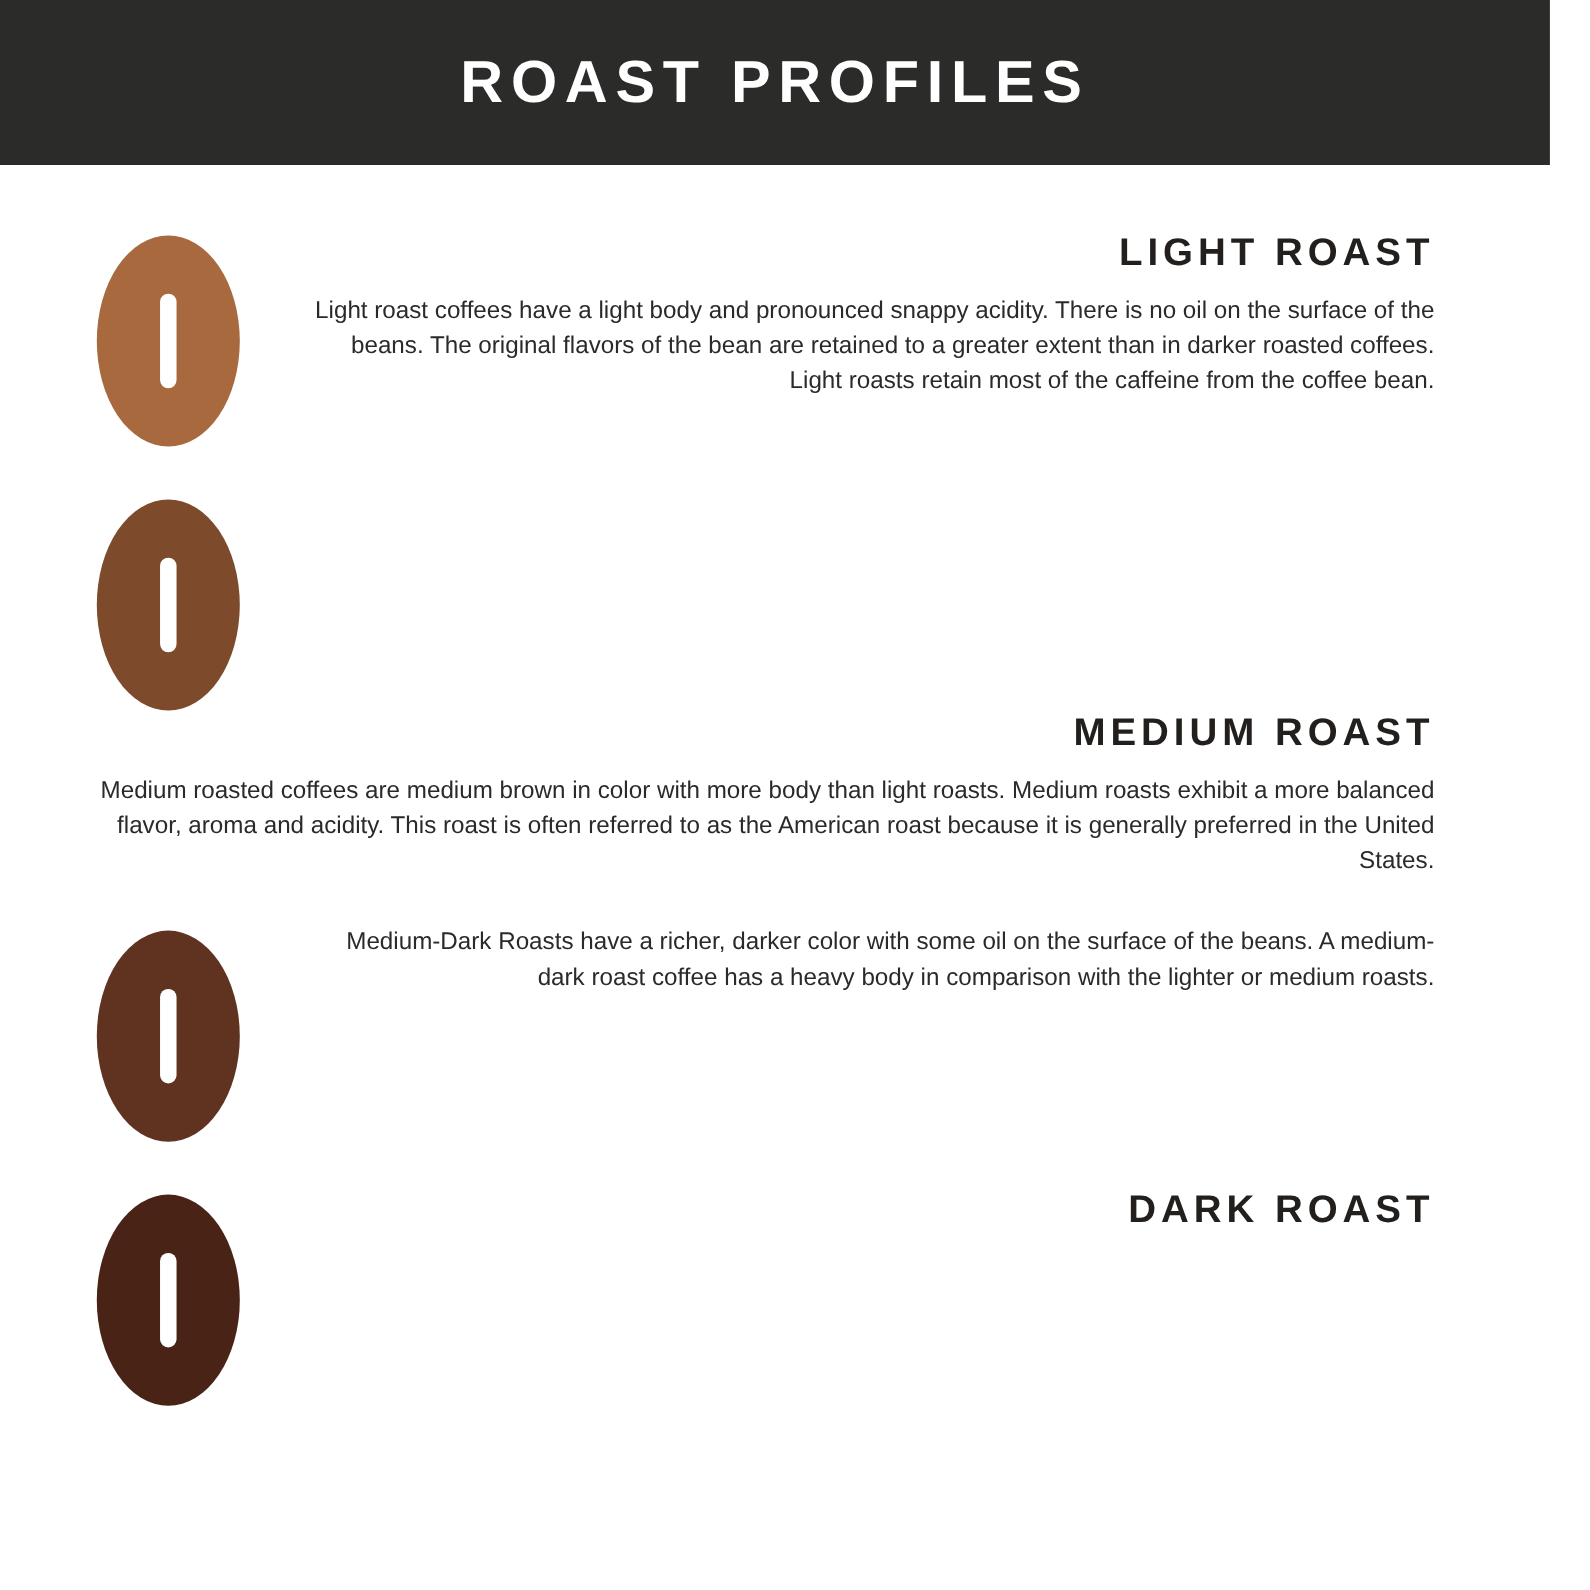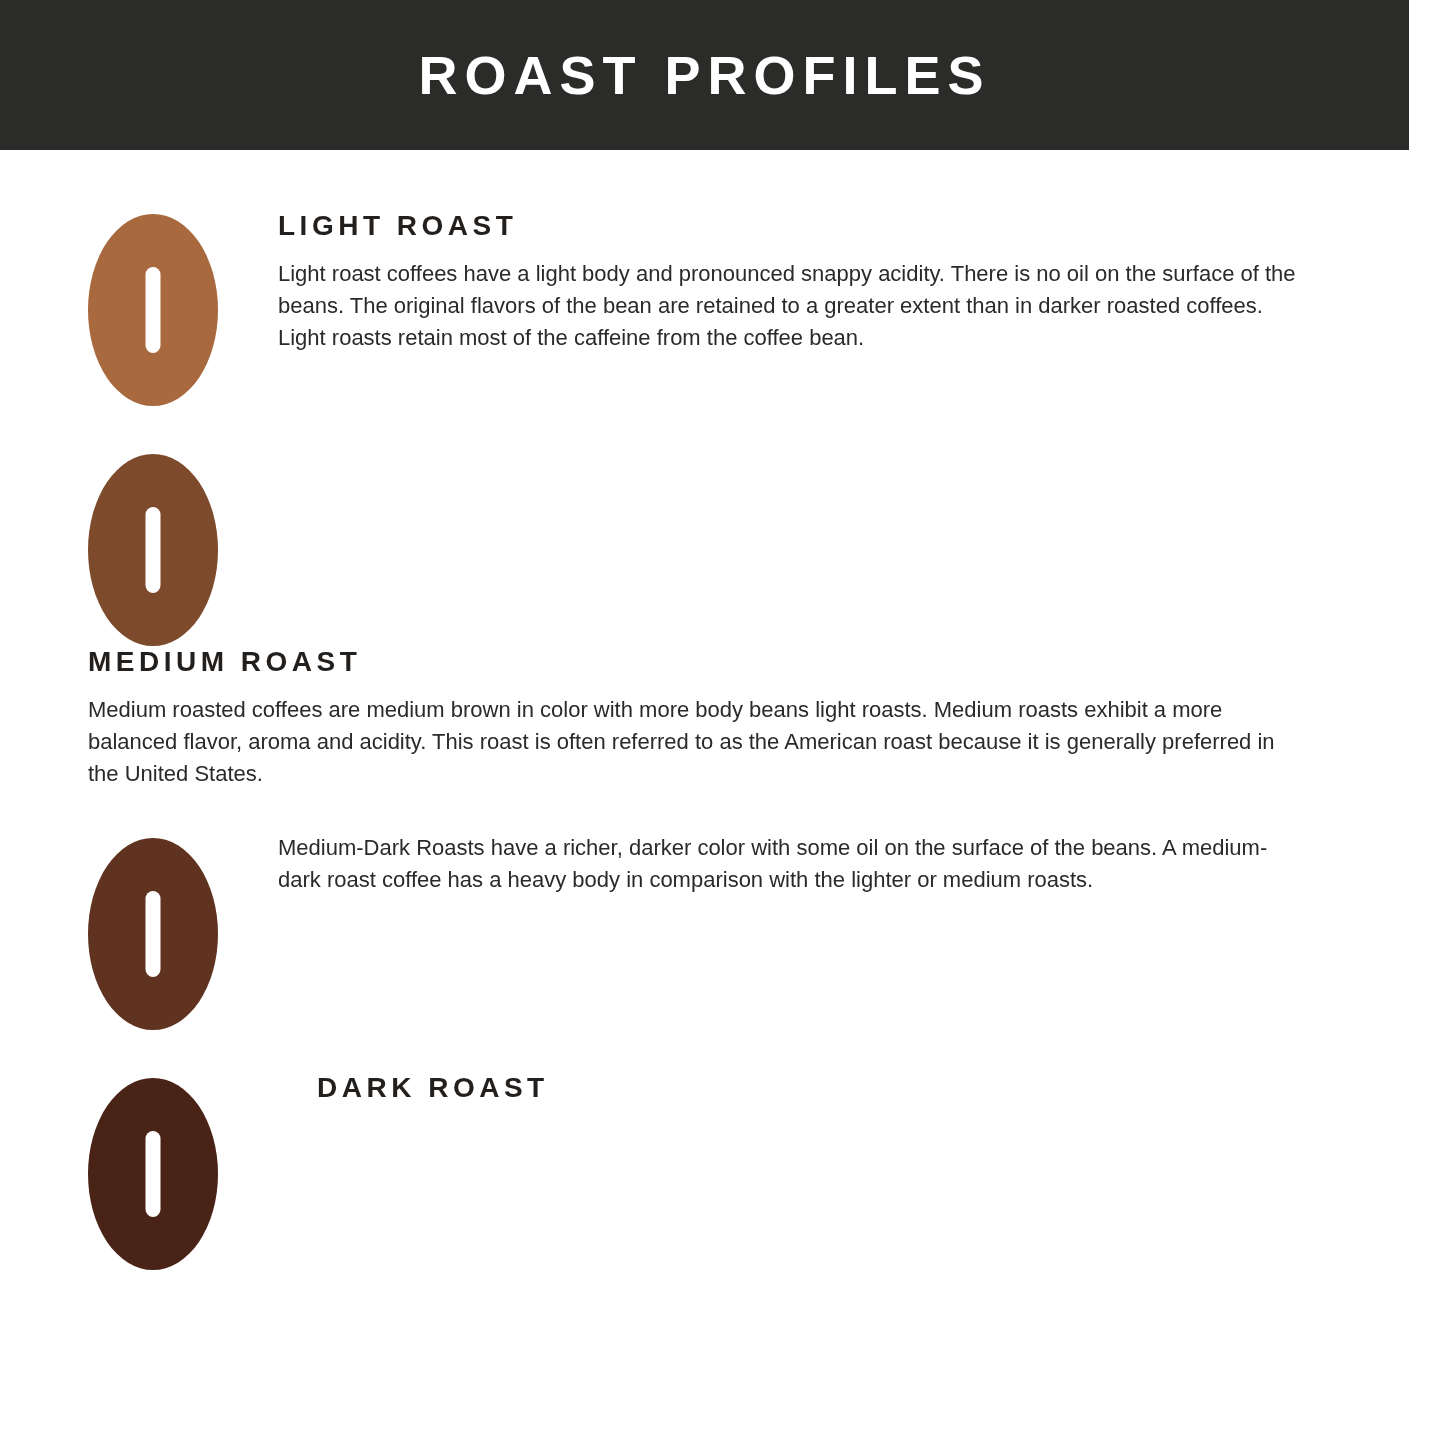--- a/index.html
+++ b/index.html
@@ -12,20 +12,21 @@
     background: #ffffff;
     font-family: "Liberation Sans", sans-serif;
     overflow: hidden;
   }
   .page {
     width: 1409px;
     height: 1445px;
     position: relative;
     background: #ffffff;
     box-sizing: border-box;
+    text-align: right;
   }
   .header-bar {
     width: 100%;
     height: 150px;
     background: #2b2b29;
     display: flex;
     align-items: center;
     justify-content: center;
   }
   .header-title {
@@ -65,21 +66,21 @@
     width: 15px;
     height: 86px;
     background: #ffffff;
     border-radius: 9px;
   }
   .roast-text {
     flex: 1;
     padding-right: 10px;
   }
   .roast-title {
-    font-size: 28px;
+    font-size: 35px;
     font-weight: bold;
     letter-spacing: 4.5px;
     color: #221f1d;
     margin: 0 0 16px 0;
     font-family: "Liberation Sans", sans-serif;
   }
   .roast-desc {
     font-size: 22px;
     line-height: 1.46;
     color: #2c2a28;
@@ -115,21 +116,21 @@
     </div>
 
     <div class="roast-row row-medium">
       <div class="bean-wrap">
         <div class="bean" id="bean-medium" style="background: rgb(125, 74, 43);">
           <div class="crease"></div>
         </div>
       </div>
       <div class="roast-text">
         <h2 class="roast-title">MEDIUM ROAST</h2>
-        <p class="roast-desc">Medium roasted coffees are medium brown in color with more body beans light roasts. Medium roasts exhibit a more balanced flavor, aroma and acidity.  This roast is often referred to as the American roast because it is generally preferred in the United States.</p>
+        <p class="roast-desc">Medium roasted coffees are medium brown in color with more body than light roasts. Medium roasts exhibit a more balanced flavor, aroma and acidity.  This roast is often referred to as the American roast because it is generally preferred in the United States.</p>
       </div>
     </div>
 
     <div class="roast-row row-medium-dark">
       <div class="bean-wrap">
         <div class="bean" id="bean-medium-dark" style="background: rgb(95, 51, 32);">
           <div class="crease"></div>
         </div>
       </div>
       <div class="roast-text">

